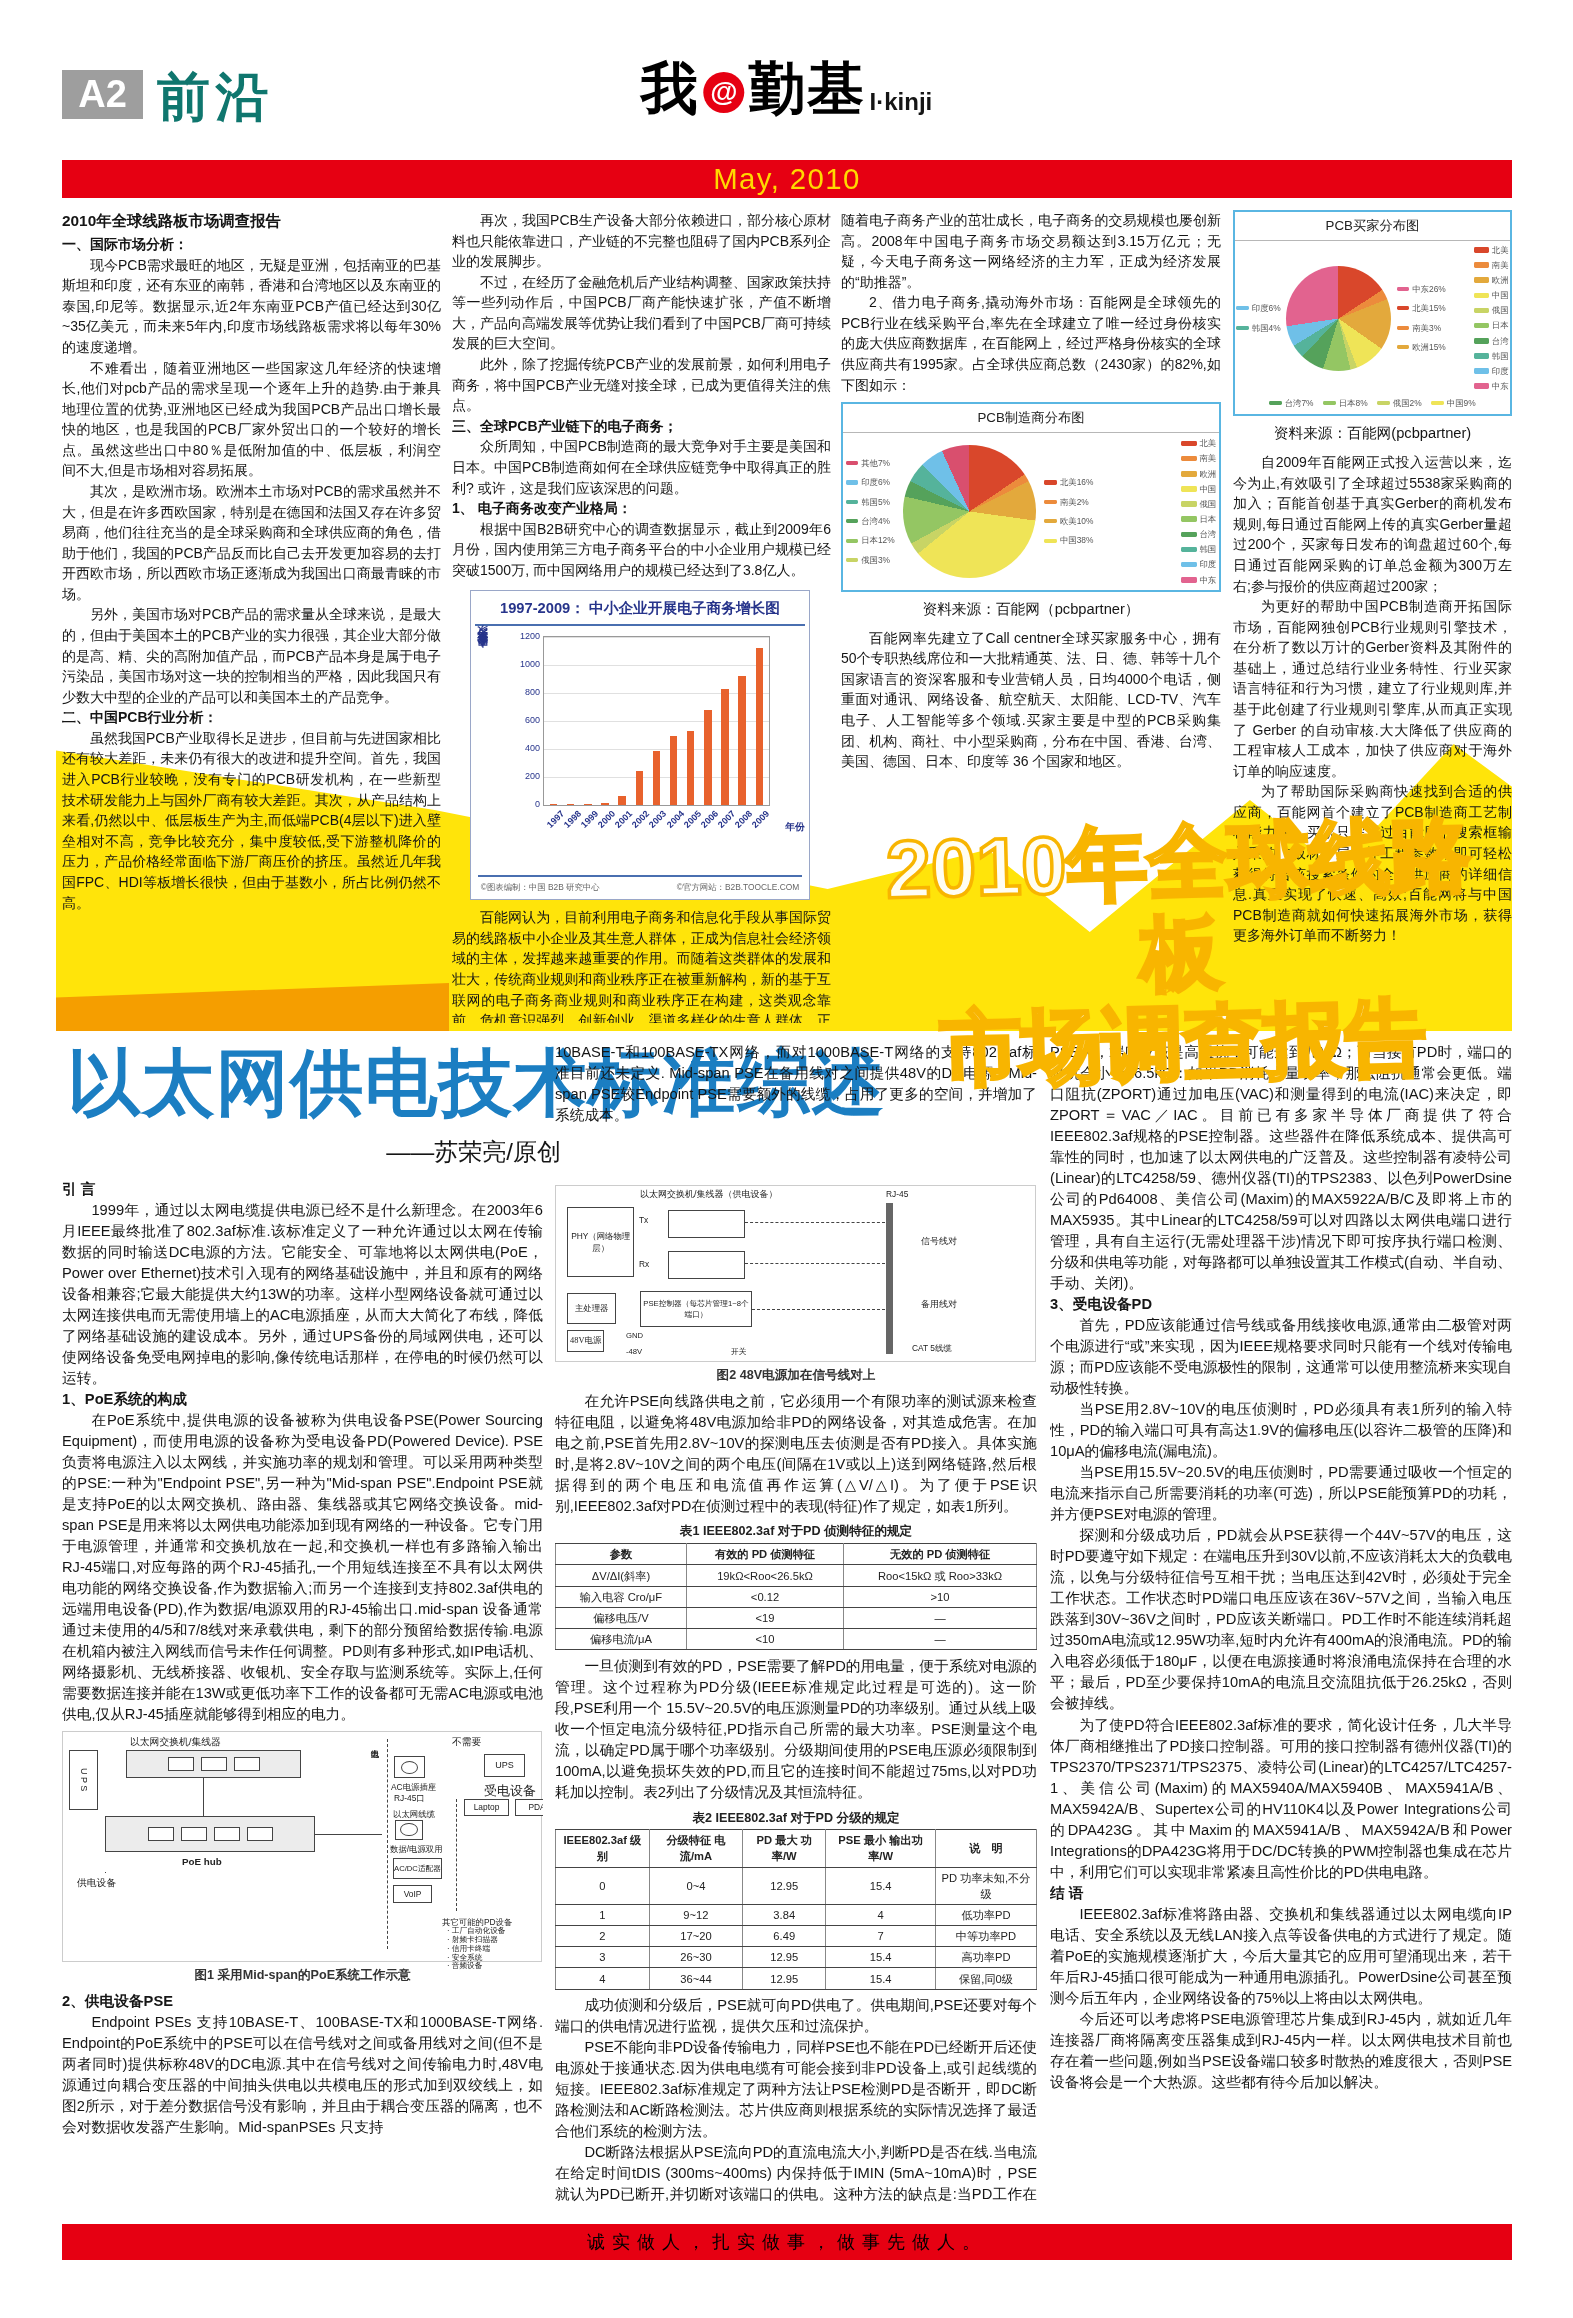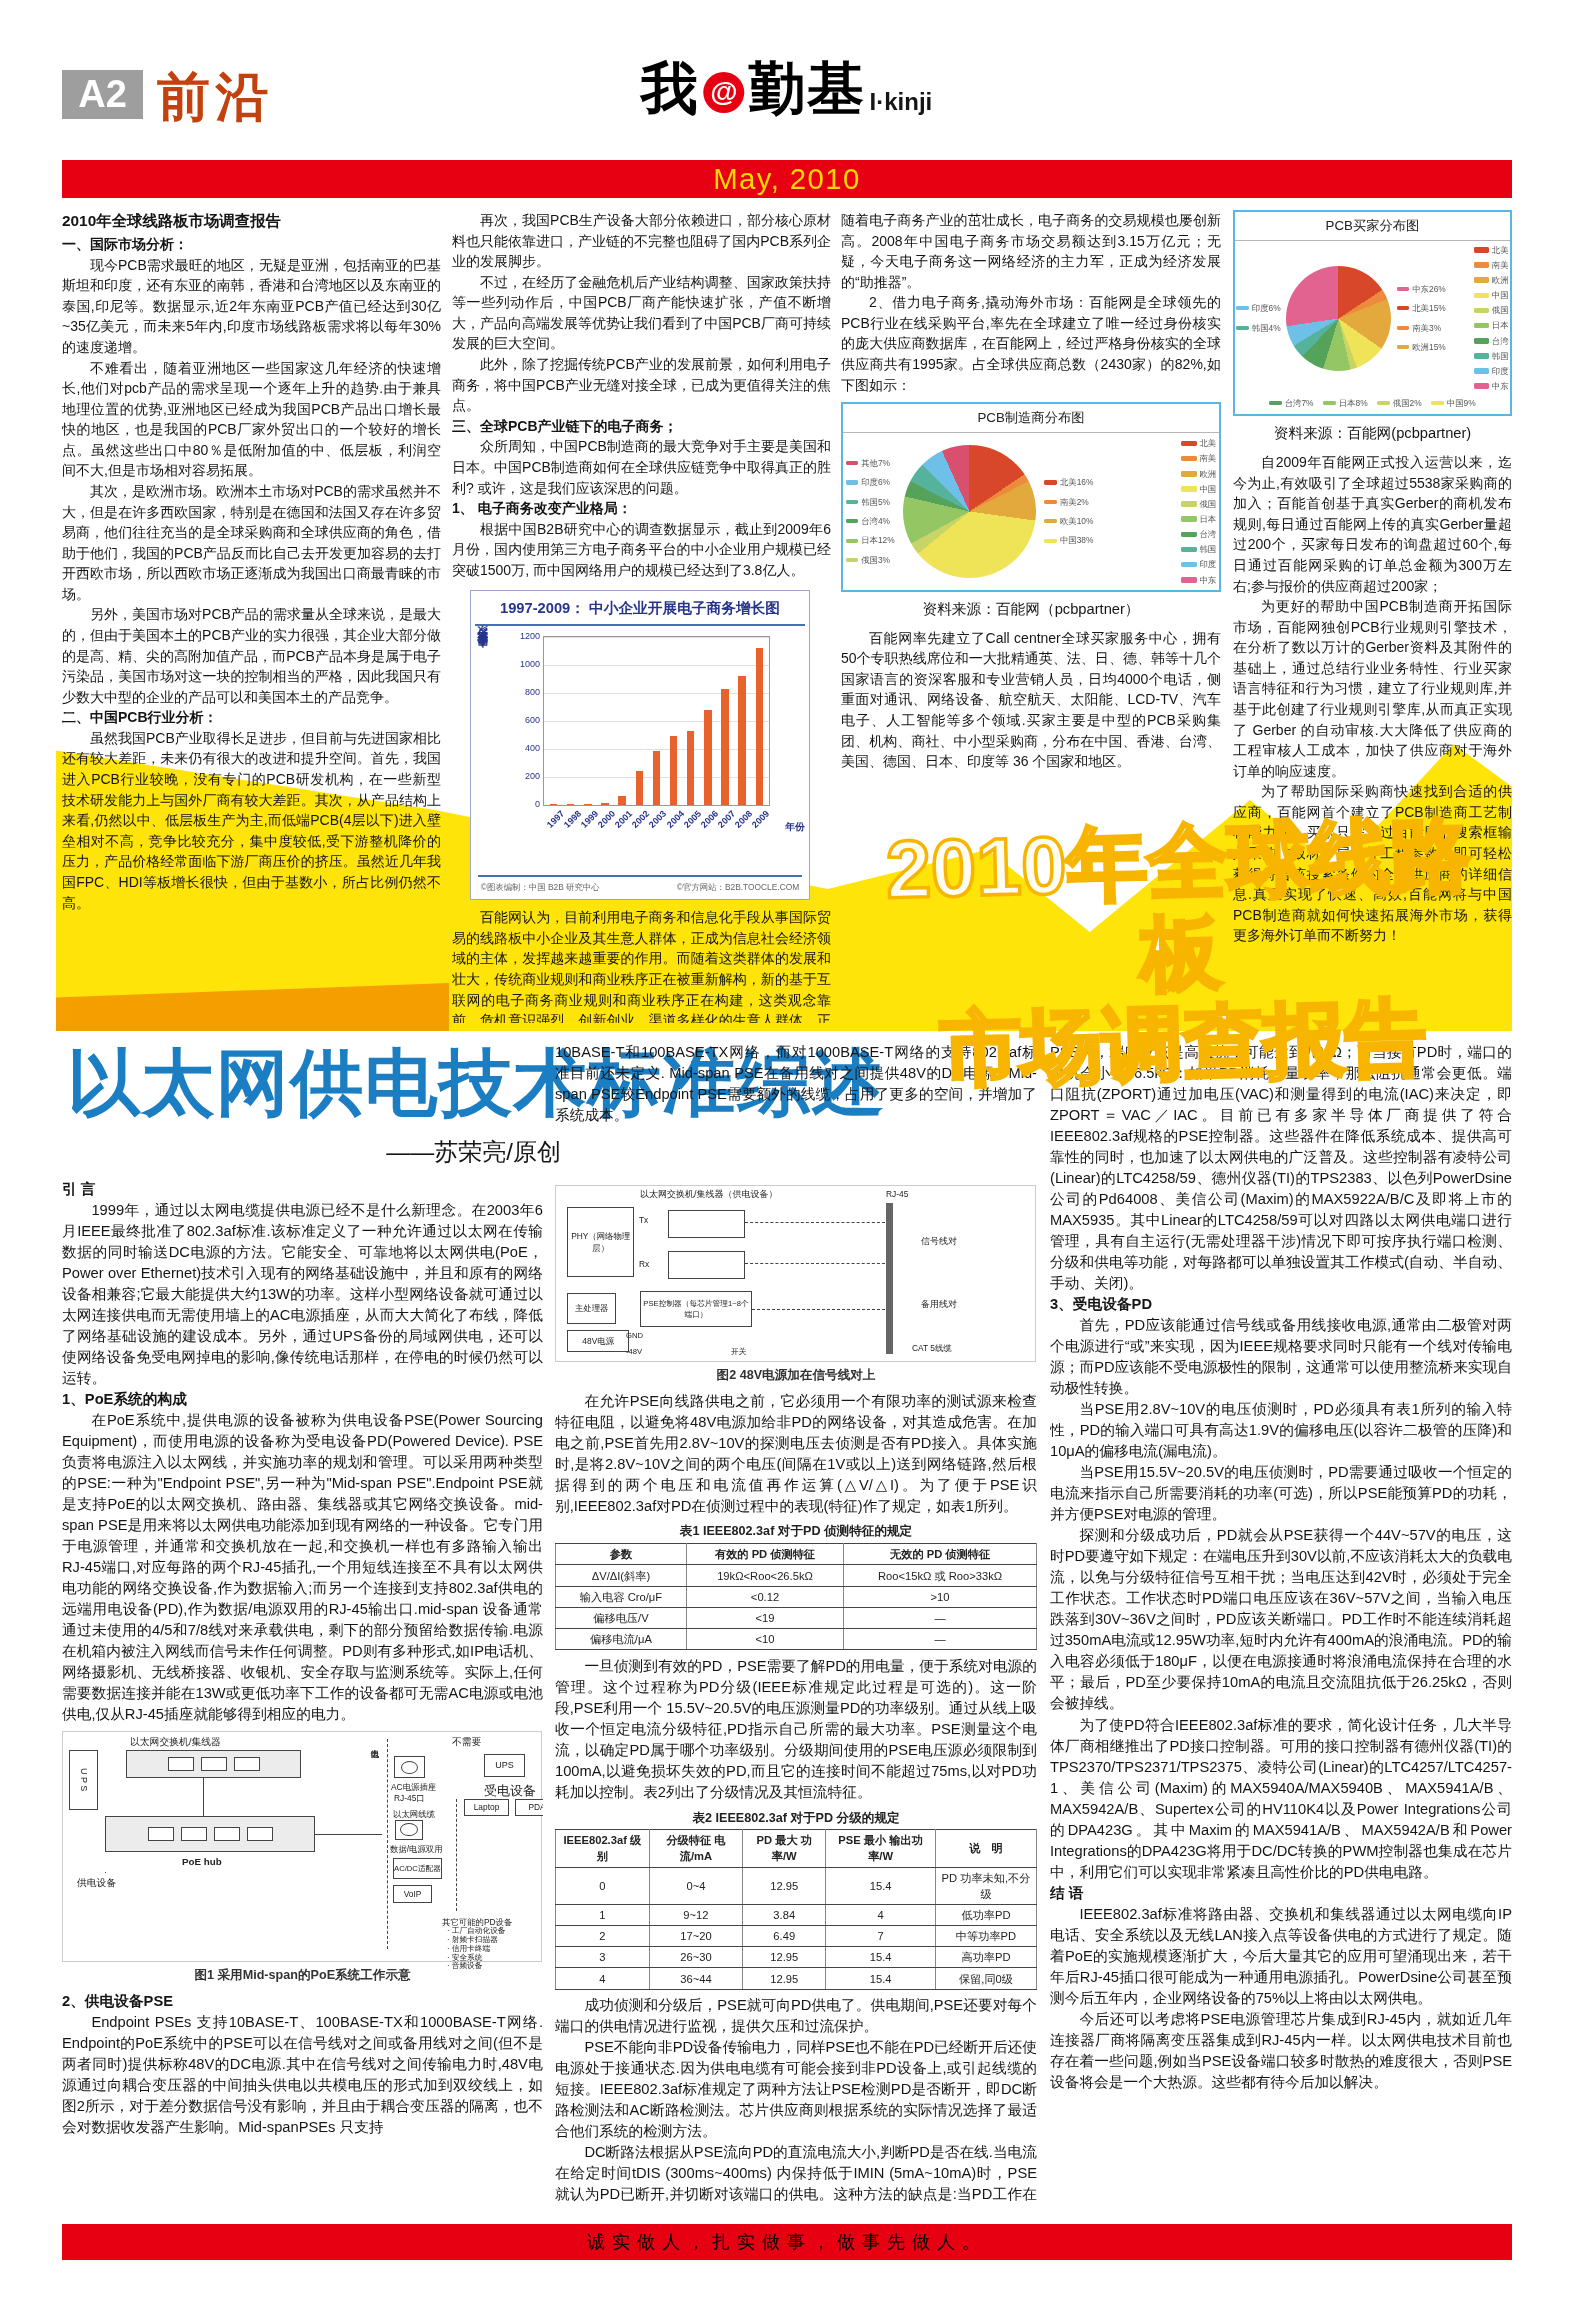--- a/index.html
+++ b/index.html
@@ -1,21 +1,21 @@
 <!DOCTYPE html>
 <html style="font-size:11.2px"><head>
 <meta charset="utf-8">
 <style>
   html,body{margin:0;padding:0;background:#888;}
   .page{position:relative;width:1573px;height:2319px;background:#ffffff;overflow:hidden;
         font-family:"Liberation Sans","DejaVu Sans",sans-serif;color:#151515;}
   
   .hdr-a2{position:absolute;left:62px;top:70px;width:81px;height:49px;background:#9e9e9e;
           color:#fff;font-weight:bold;font-size:38px;display:flex;align-items:center;justify-content:center;}
-  .hdr-sec{position:absolute;left:157px;top:62px;font-size:53px;font-weight:bold;color:#c2410c;letter-spacing:5.6px;}
+  .hdr-sec{position:absolute;left:157px;top:62px;font-size:53px;font-weight:bold;color:#0f766e;letter-spacing:5.6px;}
   .masthead{position:absolute;left:50%;top:60px;transform:translateX(-50%);display:flex;align-items:flex-end;}
   .mh-zh{font-size:57px;font-weight:bold;color:#000;letter-spacing:1.4px;line-height:1;}
   .mh-at{width:41px;height:41px;border-radius:50%;background:#e60012;color:#fff;font-size:28px;font-weight:bold;
          display:flex;align-items:center;justify-content:center;margin:0 4.2px 4.2px 4.2px;}
   .mh-latin{font-size:24px;font-weight:bold;margin-left:4.2px;line-height:1.2;}
   .datebar{position:absolute;left:62px;top:160px;width:1450px;height:38px;background:#e60012;
            display:flex;align-items:center;justify-content:center;}
   .datebar span{color:#ffd900;font-size:29.4px;letter-spacing:1.4px;}
   
   .deco{position:absolute;z-index:0;}
@@ -564,21 +564,21 @@
       <div class="flabel" style="left:83px;top:28px;font-size:8.4px;">Tx</div>
       <div class="flabel" style="left:83px;top:72px;font-size:8.4px;">Rx</div>
       <div class="fb white" style="left:112px;top:24px;width:77px;height:28px;"></div>
       <div class="fb white" style="left:112px;top:65px;width:77px;height:28px;"></div>
       <div class="fb white" style="left:11.2px;top:107px;width:49px;height:31px;font-size:8.4px;">
           <span>主处理器</span>
         </div>
       <div class="fb white" style="left:84px;top:105px;width:112px;height:36px;font-size:7.7px;">
           <span>PSE控制器（每芯片管理1~8个端口）</span>
         </div>
-      <div class="fb white" style="left:11.2px;top:144px;width:62px;height:22.4px;font-size:8.4px;">
+      <div class="fb white" style="left:11.2px;top:144px;width:37px;height:22.4px;font-size:8.4px;font-family:Liberation Serif, serif;">
           <span>48V电源</span>
         </div>
       <div class="flabel" style="left:70px;top:144px;font-size:7.7px;">GND</div>
       <div class="flabel" style="left:70px;top:160px;font-size:7.7px;">-48V</div>
       <div class="flabel" style="left:175px;top:160px;font-size:7.7px;">开关</div>
       <div class="fline" style="left:330px;top:17px;width:7px;height:151px;background:#666;"></div>
       <div class="flabel" style="left:365px;top:49px;font-size:9px;">信号线对</div>
       <div class="flabel" style="left:365px;top:112px;font-size:9px;">备用线对</div>
       <div class="flabel" style="left:356px;top:156px;font-size:8.4px;">CAT 5线缆</div>
       <div class="fdashh" style="left:189px;top:36px;width:140px;"></div>

